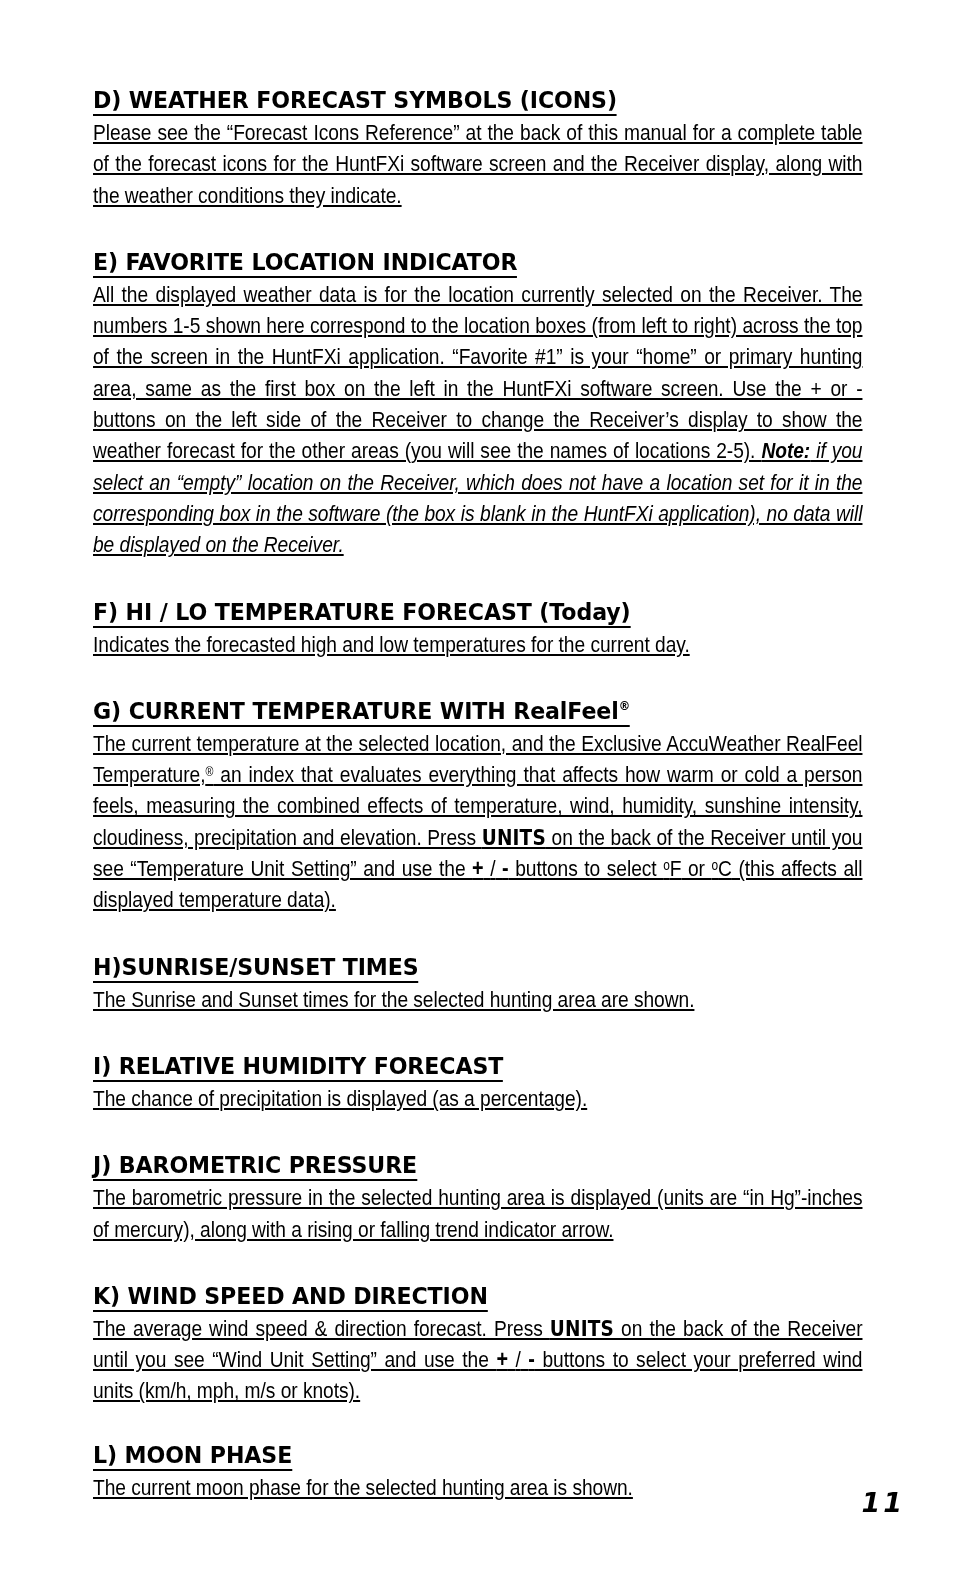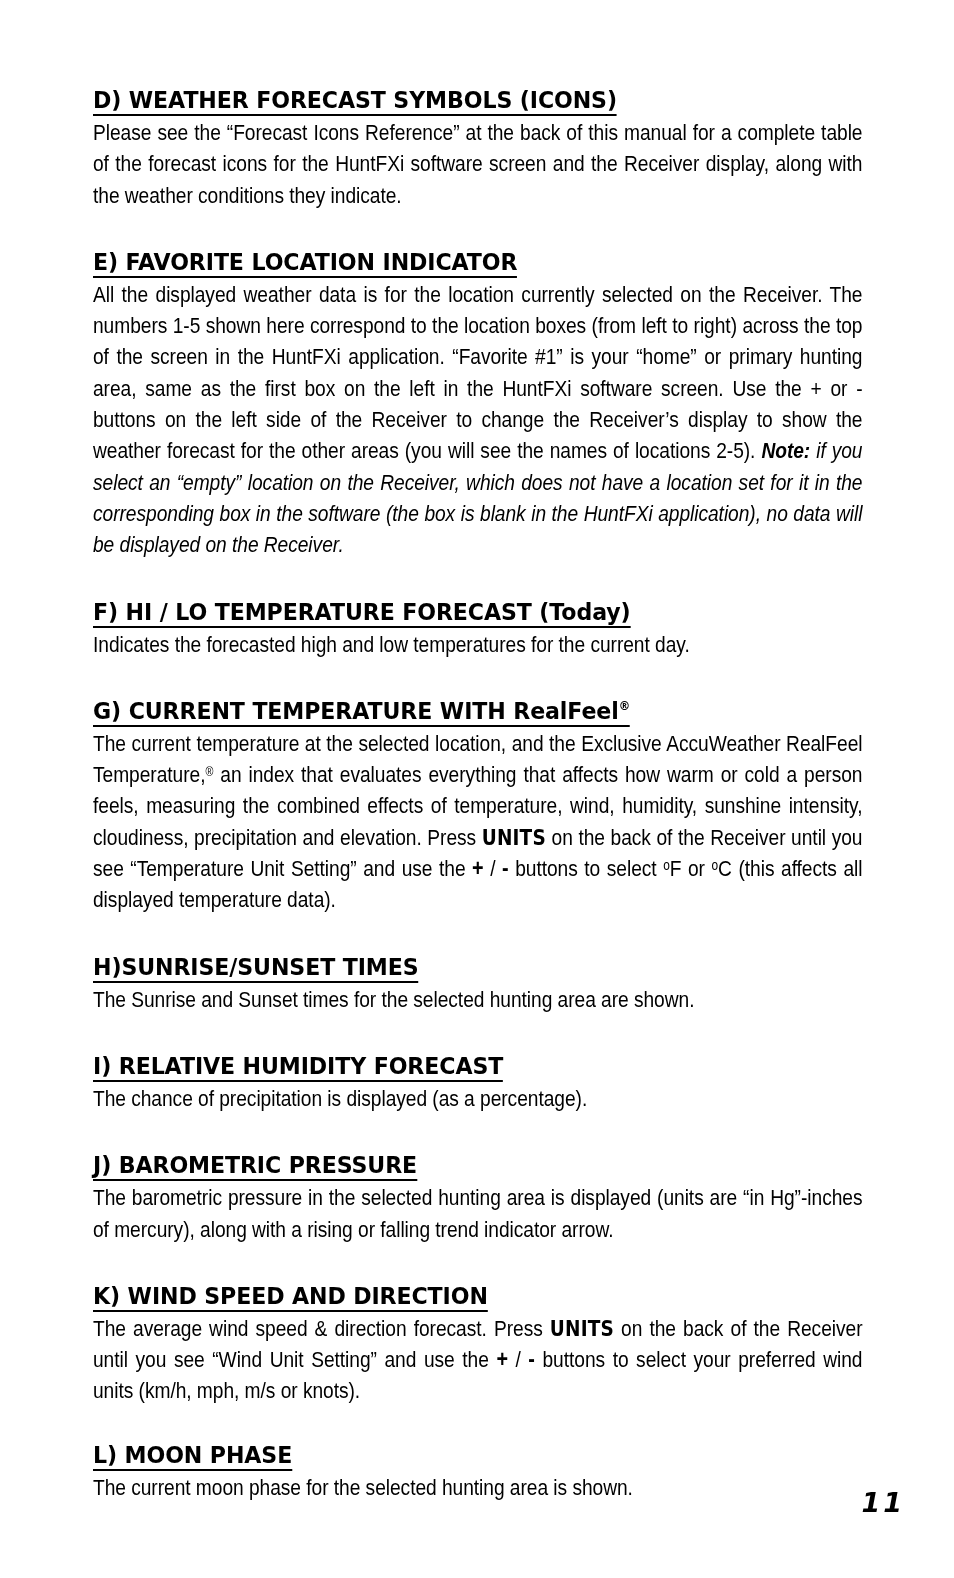--- a/index.html
+++ b/index.html
@@ -24,20 +24,21 @@
     width: 954px;
     height: 1578px;
     background: #ffffff;
   }
 
   .content {
     position: absolute;
     left: 93px;
     top: 86px;
     width: 770px;
+    text-decoration: underline;
   }
 
   
   .sec-head {
     font-family: "DejaVu Sans", sans-serif;
     font-weight: bold;
     font-size: 23.5px;
     line-height: 28px;
     letter-spacing: -0.1px;
     color: #000;

